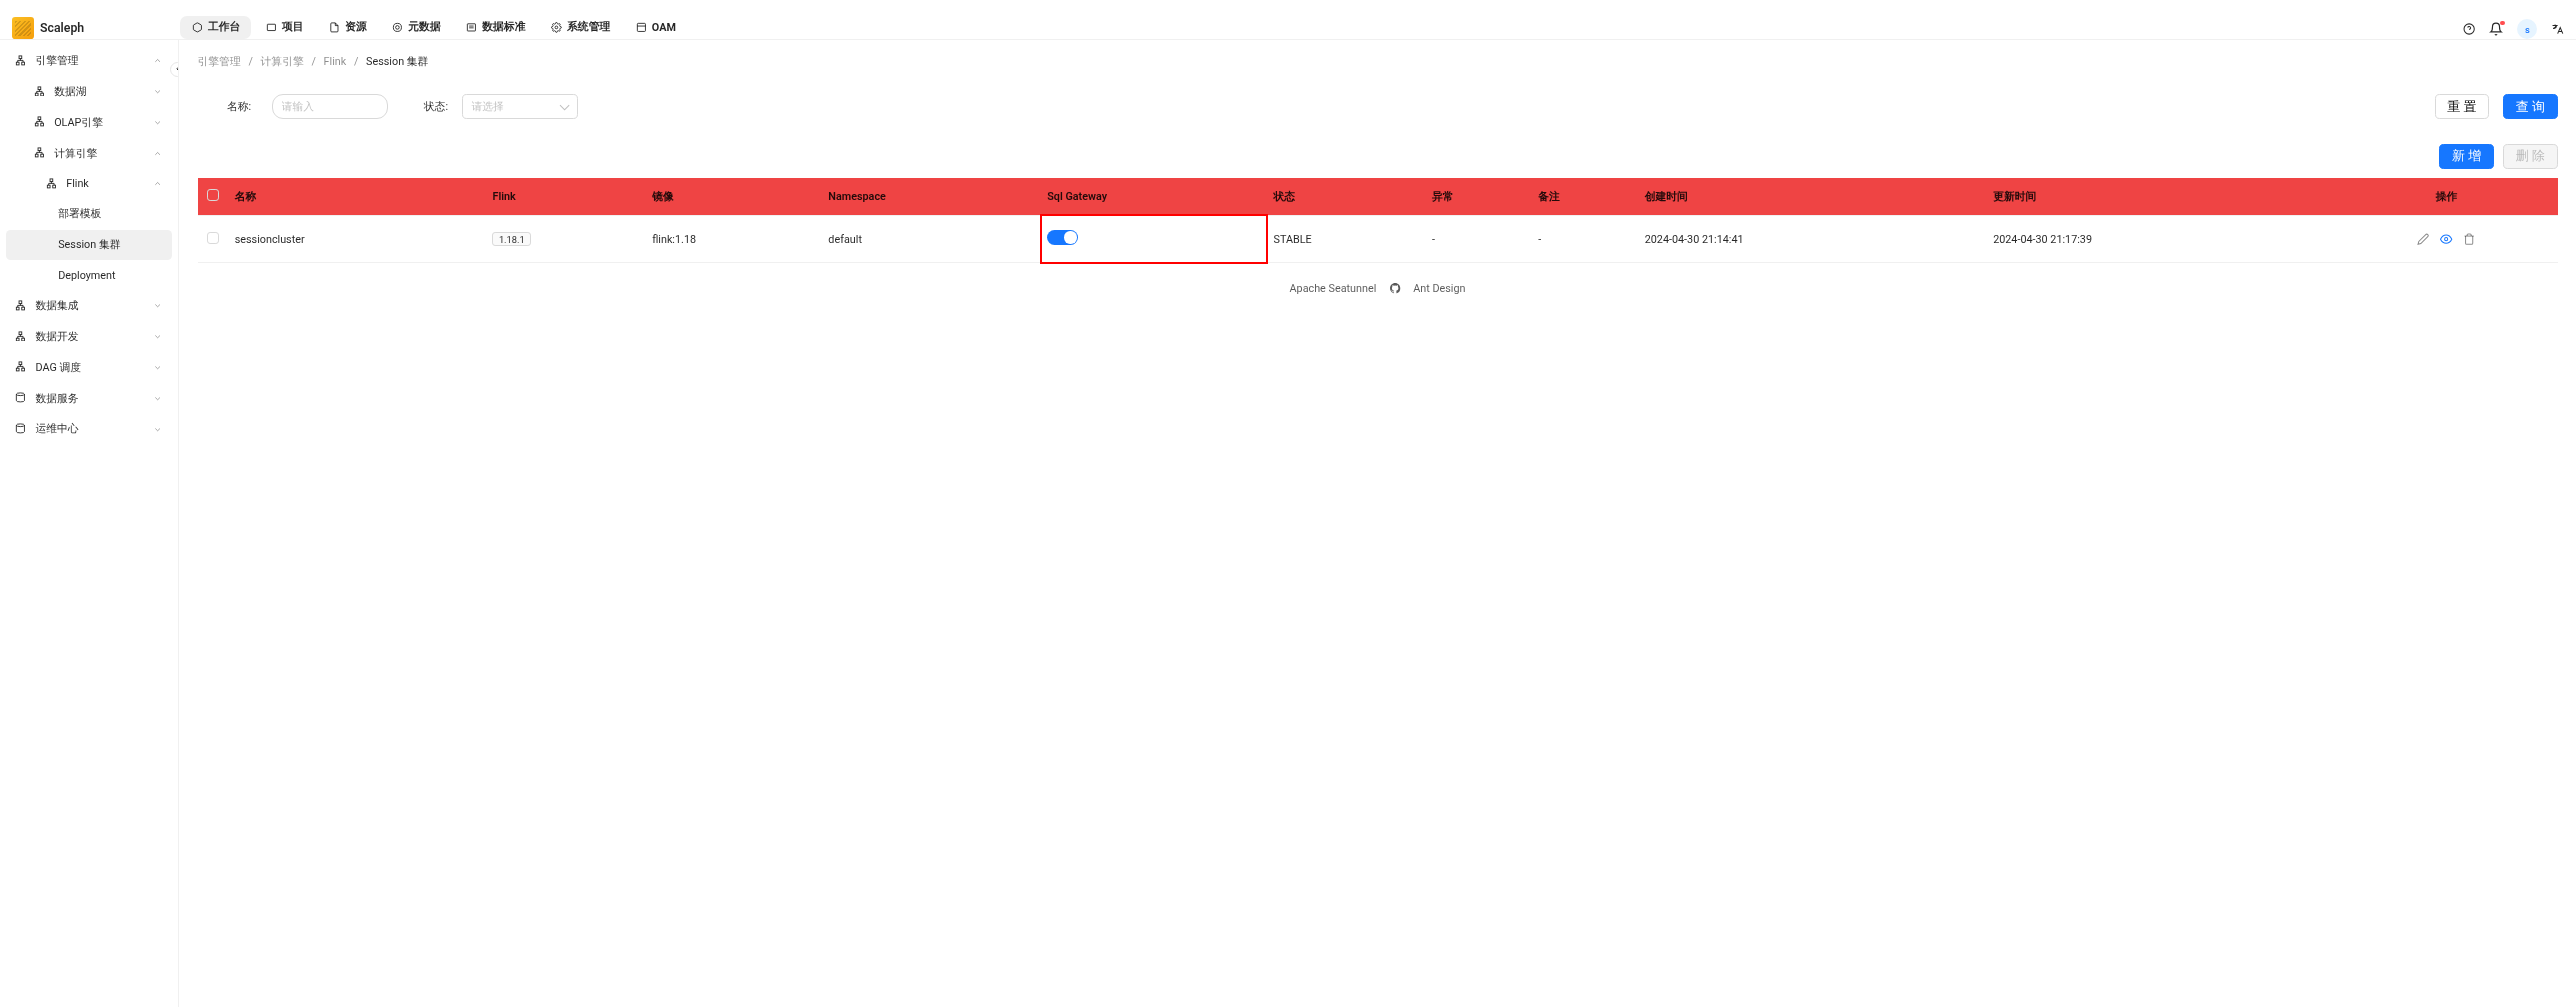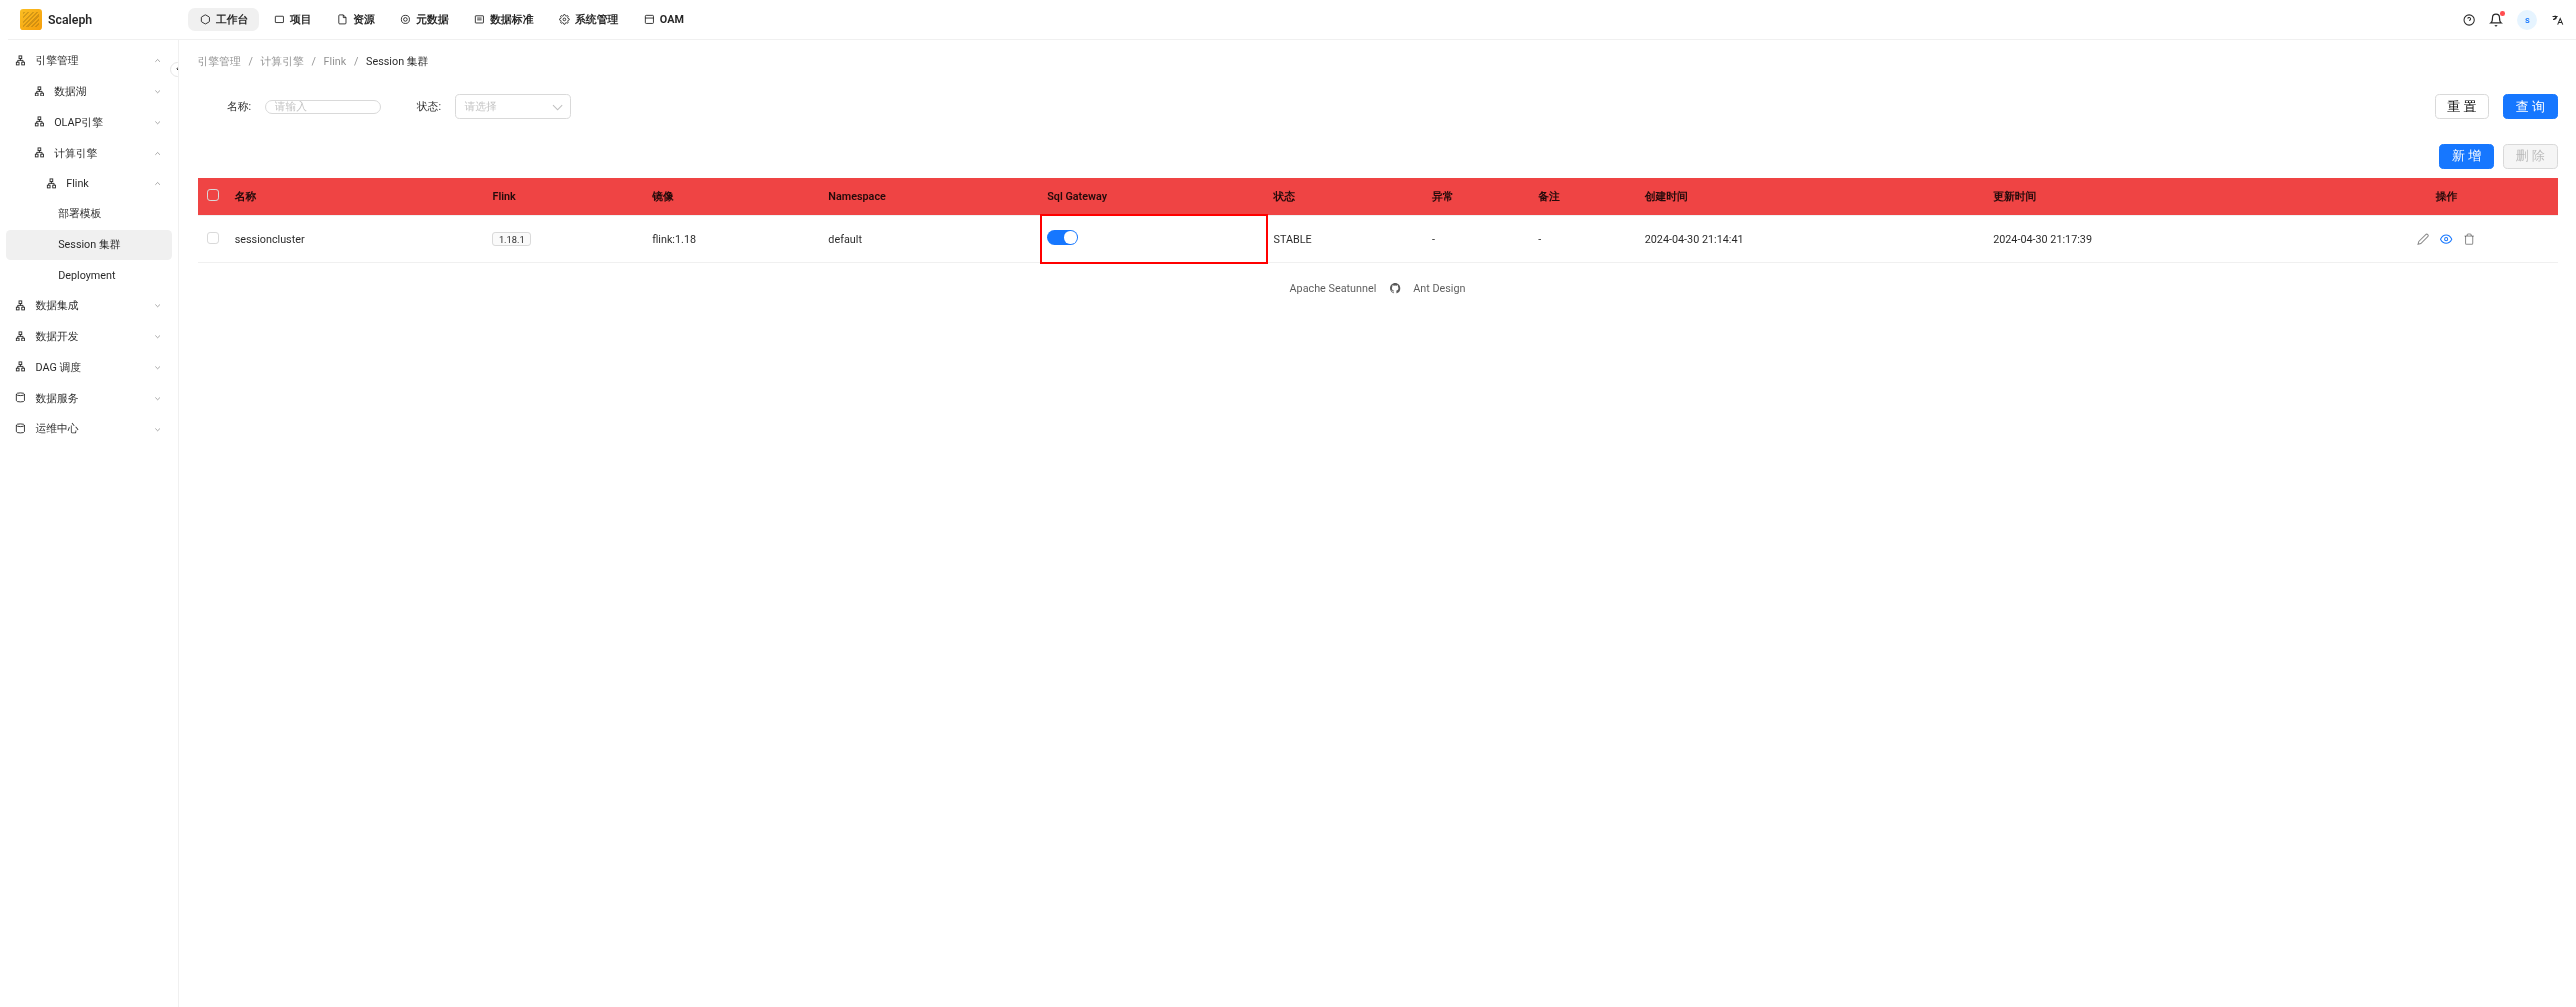--- a/index.html
+++ b/index.html
@@ -1,17 +1,17 @@
 <!DOCTYPE html>
 <html style="font-size:12.3px"><head>
 <meta charset="utf-8">
 <style>
 * { box-sizing: border-box; margin: 0; padding: 0; }
 body { font-family: -apple-system, BlinkMacSystemFont, "Segoe UI", Roboto, sans-serif; font-size: 10.8px; color: rgba(0,0,0,0.85); background: #fff; }
-.header { height: 40px; border-bottom: 0.8px solid #f0f0f0; display: flex; align-items: center; padding: 0 12.3px; margin-left: 8px; }
+.header { height: 40px; border-bottom: 0.8px solid #f0f0f0; display: flex; align-items: flex-end; padding: 0 12.3px; }
 .logo { display: flex; align-items: center; gap: 6.2px; font-weight: 600; font-size: 12.3px; width: 168px; }
 .logo-icon { width: 21.6px; height: 21.6px; background: linear-gradient(135deg, #fbbf24, #f59e0b); border-radius: 3.1px; position: relative; }
 .logo-icon::after { content: ""; position: absolute; inset: 3.1px; background: repeating-linear-gradient(-45deg, transparent 0 1.5px, rgba(0,0,0,0.15) 1.5px 3.1px); }
 .topnav { display: flex; gap: 3.1px; flex: 1; }
 .topnav-item { display: flex; align-items: center; gap: 4.6px; padding: 4.6px 10.8px; border-radius: 7px; cursor: pointer; color: rgba(0,0,0,0.85); font-weight: bold; }
 .topnav-item.active { background: #f0f0f0; }
 .ticon { width: 12.3px; height: 12.3px; display: inline-flex; align-items: center; justify-content: center; }
 .header-right { display: flex; align-items: center; gap: 14px; }
 .notif-wrap { position: relative; }
 .notif-dot { position: absolute; top: -1.5px; right: -1.5px; width: 4.6px; height: 4.6px; background: #ff4d4f; border-radius: 50%; }
@@ -25,21 +25,21 @@
 .menu-item .chev { color: rgba(0,0,0,0.45); }
 .menu-item.l1 { padding-left: 28px; }
 .menu-item.l2 { padding-left: 40px; }
 .menu-item.l3 { padding-left: 52px; }
 .sicon { width: 12.3px; height: 12.3px; margin-right: 7.7px; display: inline-flex; }
 .content { flex: 1; padding: 0 18.5px 18.5px; overflow-y: auto; }
 .breadcrumb { padding: 15.4px 0; color: rgba(0,0,0,0.45); display: flex; gap: 7.7px; }
 .breadcrumb span:last-child { color: rgba(0,0,0,0.85); }
 .filter-bar { display: flex; align-items: center; gap: 14px; padding: 9.3px 0 15.4px; }
 .field-label { color: rgba(0,0,0,0.85); }
-.input { height: 14px; padding: 3.1px 8.5px; border: 0.8px solid #d9d9d9; border-radius: 11px; width: 116px; outline: none; font-family: inherit; font-size: 10.8px; }
+.input { height: 25px; padding: 3.1px 8.5px; border: 0.8px solid #d9d9d9; border-radius: 11px; width: 116px; outline: none; font-family: inherit; font-size: 10.8px; margin-left: 7px; }
 .input::placeholder { color: rgba(0,0,0,0.25); }
 .select { height: 25px; padding: 3.1px 21.6px 3.1px 8.5px; border: 0.8px solid #d9d9d9; border-radius: 4.6px; width: 116px; position: relative; display: flex; align-items: center; color: rgba(0,0,0,0.25); cursor: pointer; }
 .select::after { content: ""; position: absolute; right: 8.5px; top: 50%; width: 6.2px; height: 6.2px; border-right: 0.8px solid rgba(0,0,0,0.25); border-bottom: 0.8px solid rgba(0,0,0,0.25); transform: translateY(-70%) rotate(45deg); }
 .spacer { flex: 1; }
 .btn { height: 25px; padding: 3.1px 11.6px; border: 0.8px solid #d9d9d9; border-radius: 4.6px; background: #fff; cursor: pointer; font-size: 13px; font-family: inherit; display: inline-flex; align-items: center; }
 .btn.primary { background: #1677ff; color: #fff; border-color: #1677ff; }
 .btn.disabled { color: rgba(0,0,0,0.25); background: #f5f5f5; cursor: not-allowed; }
 .action-bar { display: flex; justify-content: flex-end; gap: 9.3px; padding: 9.3px 0; }
 .table { width: 100%; border-collapse: collapse; }
 .table th { text-align: left; padding: 10.8px 6.2px; background: #ef4444; font-weight: 600; border-bottom: 0.8px solid #f0f0f0; }

